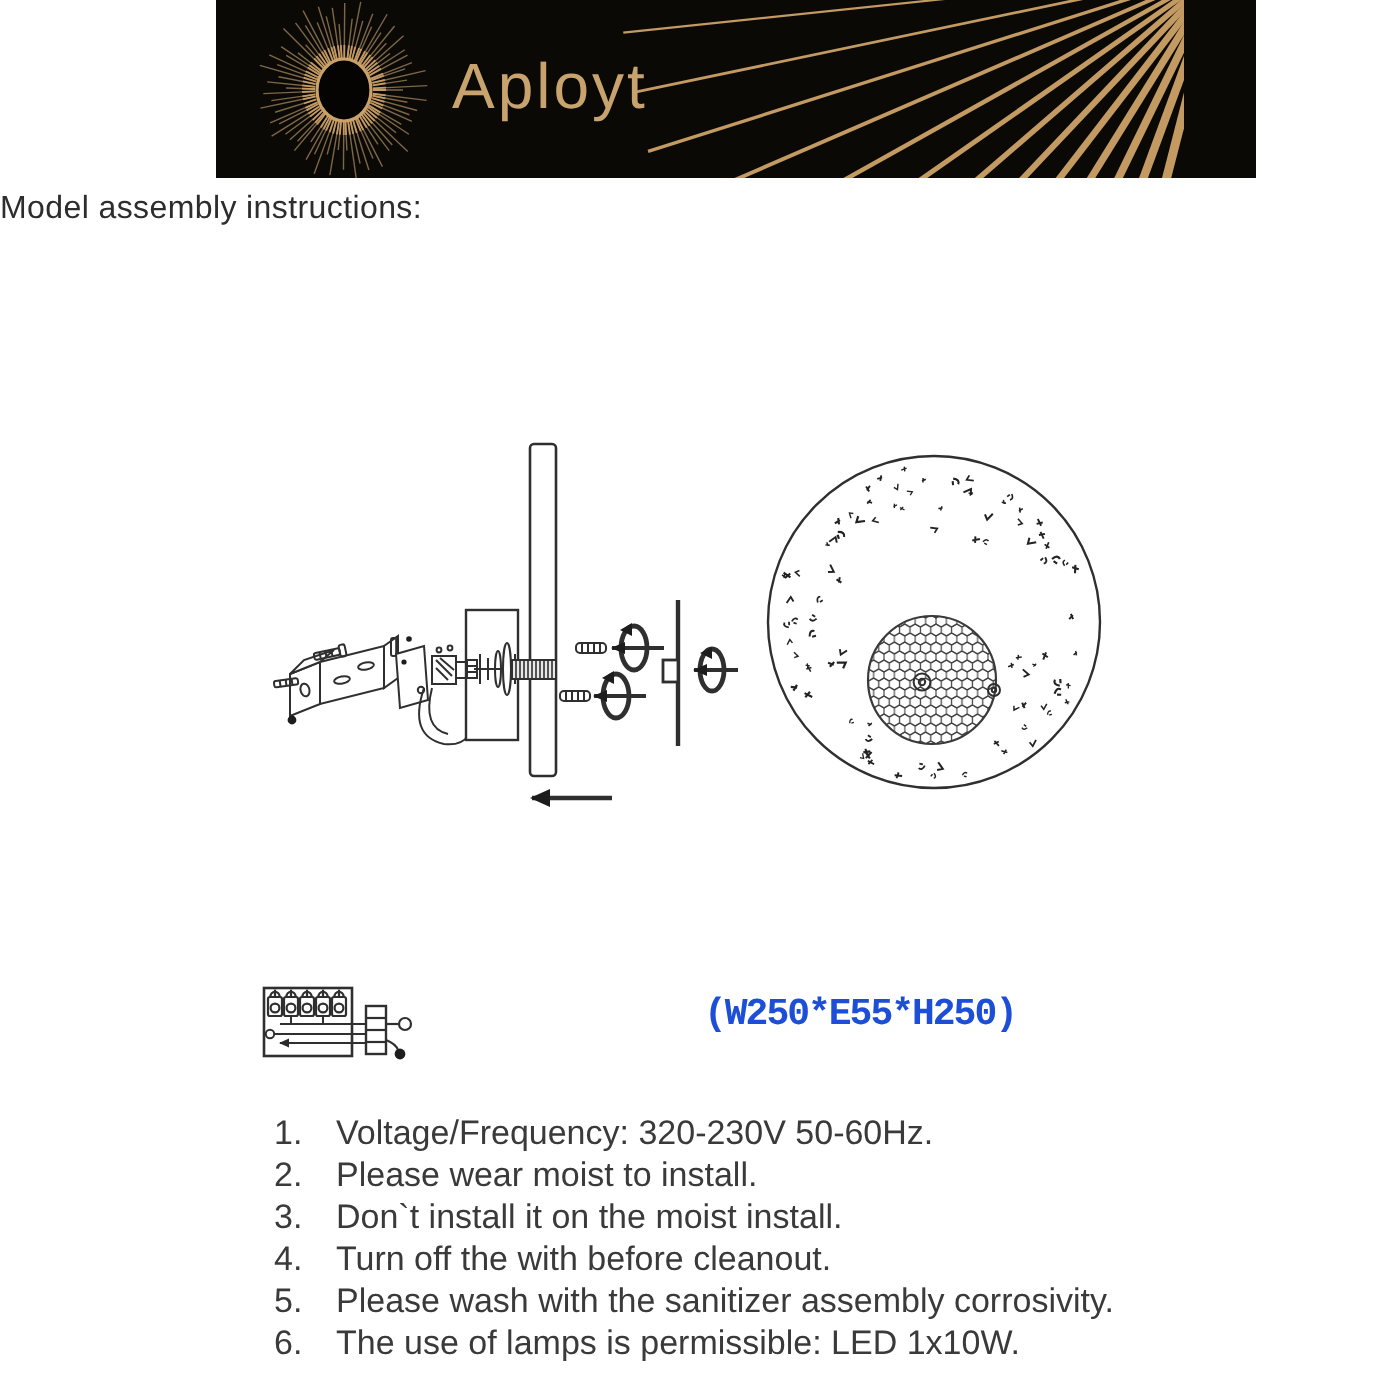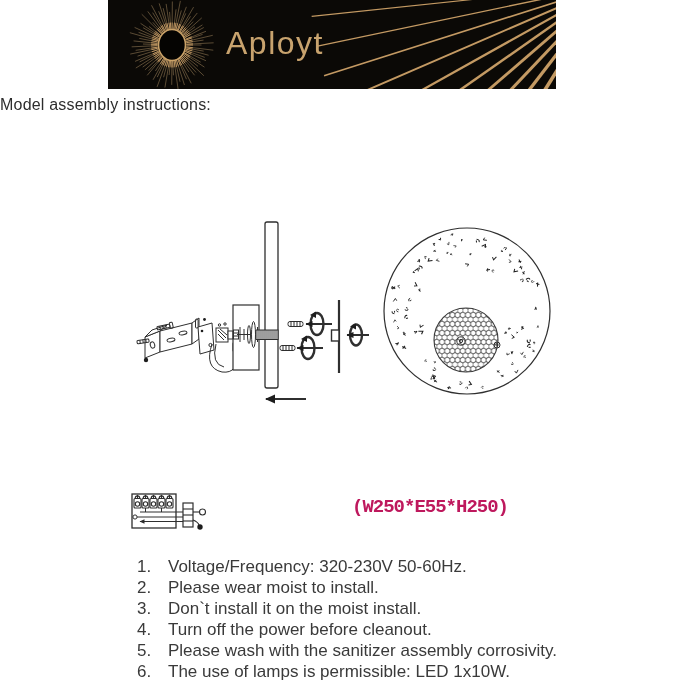--- a/index.html
+++ b/index.html
@@ -1,25 +1,25 @@
 <!DOCTYPE html>
 <html><head>
 <meta charset="utf-8">
 <style>
   html,body{margin:0;padding:0;background:#fff;}
   .page{position:relative;width:700px;height:700px;background:#ffffff;overflow:hidden;
         font-family:"Liberation Sans",sans-serif;}
-  .banner{position:absolute;left:108px;top:0;width:448px;height:89px;background:#0b0906;overflow:hidden;}
+  .banner{position:absolute;left:108px;top:0;width:520px;height:89px;background:#0b0906;overflow:hidden;}
   .banner-svg{position:absolute;left:0;top:0;width:484px;height:89px;}
   .brand{position:absolute;left:118px;top:21px;font-size:32px;font-weight:300;letter-spacing:1.5px;
          color:#c8a36e;line-height:44px;}
   .subtitle{position:absolute;left:0;top:94px;width:700px;text-align:left;color:#2d2d2d;
             font-size:16px;font-weight:500;line-height:21px;letter-spacing:.2px;}
   .art{position:absolute;left:0;top:0;width:700px;height:700px;}
-  .dims{position:absolute;left:330px;top:496px;width:200px;text-align:center;color:#be185d;
+  .dims{position:absolute;left:330px;top:496px;width:200px;text-align:center;color:#1d4ed8;
         font-family:"Liberation Mono",monospace;font-weight:700;font-size:19px;letter-spacing:-1px;}
   .inst{position:absolute;left:137px;top:556px;margin:0;padding:0;list-style:none;
         color:#3a3a3a;font-size:17px;line-height:21px;font-weight:400;}
   .inst li{display:flex;}
   .inst .num{width:31px;flex:0 0 31px;}
 </style>
 </head>
 <body>
 
 <div class="page">
@@ -521,21 +521,21 @@
       <span class="txt">Please wear moist to install.</span>
     </li>
 
     <li>
       <span class="num">3.</span>
       <span class="txt">Don`t install it on the moist install.</span>
     </li>
 
     <li>
       <span class="num">4.</span>
-      <span class="txt">Turn off the power before cleanout.</span>
+      <span class="txt">Turn off the with before cleanout.</span>
     </li>
 
     <li>
       <span class="num">5.</span>
       <span class="txt">Please wash with the sanitizer assembly corrosivity.</span>
     </li>
 
     <li>
       <span class="num">6.</span>
       <span class="txt">The use of lamps is permissible: LED 1x10W.</span>

